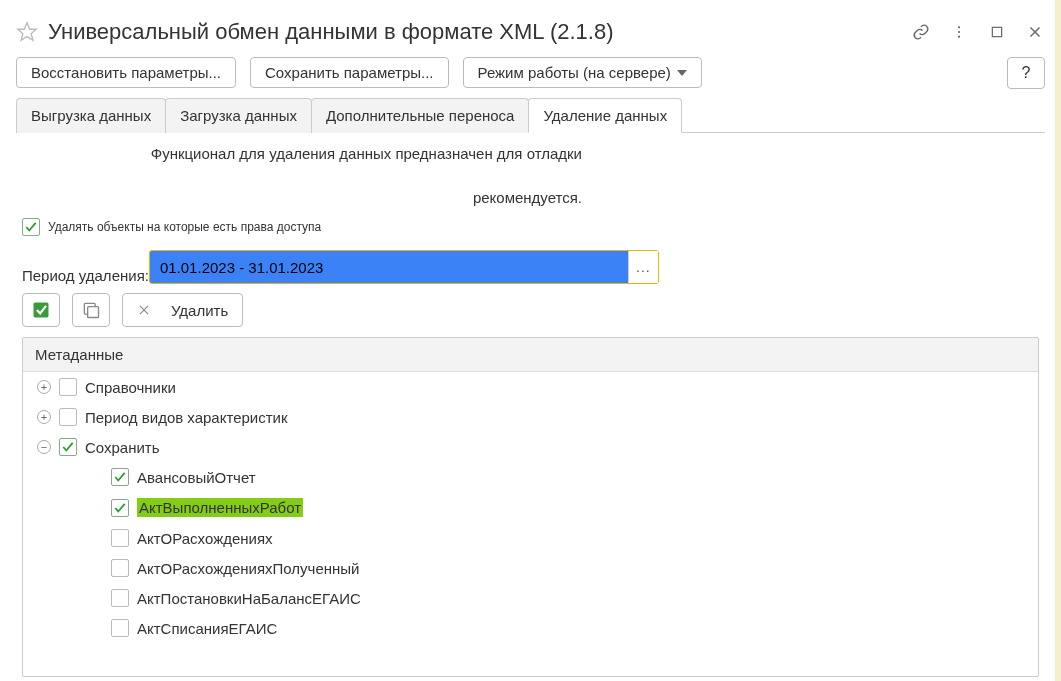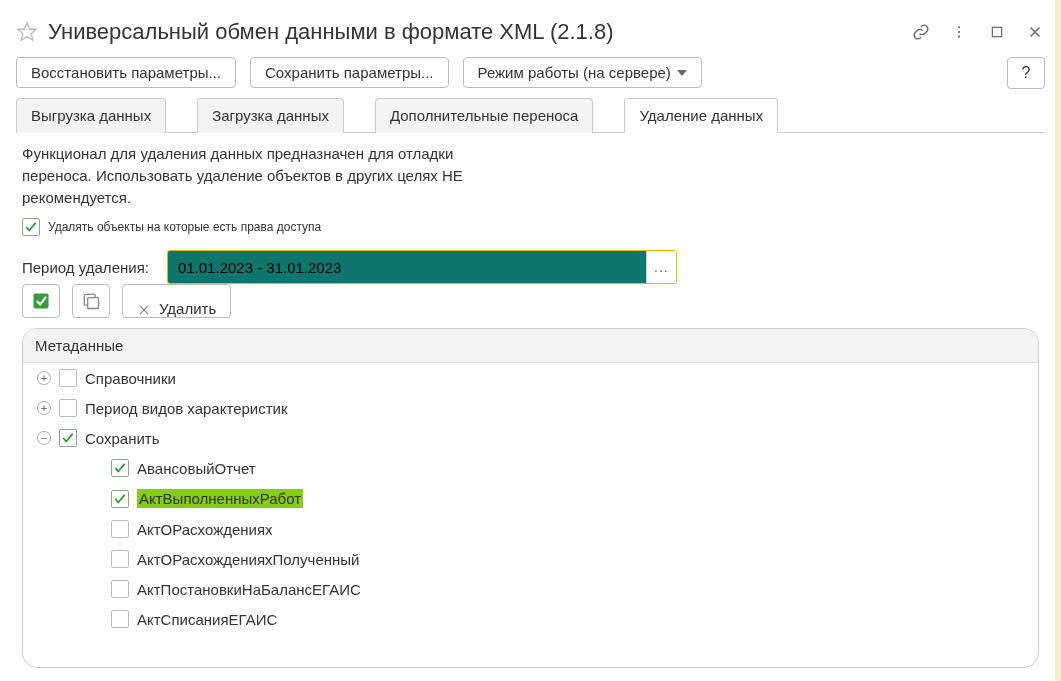--- a/index.html
+++ b/index.html
@@ -50,21 +50,20 @@
     display: inline-flex;
     align-items: center;
     gap: 6px;
   }
   .toolbar-spacer { flex:1; }
   .help-btn { width:38px; justify-content:center; font-size:16px; }
   .tabs {
     display:flex;
     margin: 0 16px;
     border-bottom:1px solid #ccc;
-    gap:32px;
   }
   .tab {
     padding: 8px 14px;
     border:1px solid #ccc;
     border-bottom:none;
     background:#f3f3f3;
     margin-right:-1px;
     font-size:15px;
     cursor:pointer;
     border-top-left-radius:4px;
@@ -78,20 +77,21 @@
     z-index:2;
   }
   .panel {
     padding: 10px 22px;
   }
   .desc {
     font-size:15px;
     line-height:1.45;
     max-width:560px;
     margin-bottom:10px;
+    text-align:right;
   }
   .checkbox-row {
     display:flex;
     align-items:center;
     gap:8px;
     margin: 6px 0 14px 0;
     font-size:12px;
   }
   .cb {
     width:18px; height:18px;
@@ -100,29 +100,29 @@
     display:inline-flex;
     align-items:center;
     justify-content:center;
     background:#fff;
   }
   .cb.unchecked { border-color:#bbb; }
   .cb.checked svg { display:block; }
   .cb svg { display:none; }
   .period-row {
     display:flex;
-    align-items:center;
-    gap:18px;
-    margin-bottom:0;
+    align-items:flex-end;
+    gap:0;
+    margin-bottom:9px;
   }
   .period-label { font-size:15px; }
   .period-field {
     display:flex;
     border:1px solid #e6b800;
-    background:#0f766e;
+    background:#3b82f6;
     width:510px;
     height:34px;
     border-radius:3px;
   }
   .period-input {
     flex:1;
     border:none;
     background:transparent;
     padding: 0 10px;
     font-size:15px;
@@ -155,28 +155,28 @@
     justify-content:center;
     cursor:pointer;
   }
   .delete-btn {
     border:1px solid #bbb;
     background:#fff;
     border-radius:4px;
     height:34px;
     padding:0 14px;
     display:flex;
-    align-items:flex-end;
-    gap:8px;
+    align-items:center;
+    gap:20px;
     cursor:pointer;
     font-size:15px;
   }
   .tree-wrap {
     border:1px solid #ccc;
-    border-radius:15px;
+    border-radius:2px;
     margin-top:4px;
     overflow:hidden;
     height:340px;
     position:relative;
   }
   .tree-header {
     background:#f3f3f3;
     padding:8px 12px;
     border-bottom:1px solid #ddd;
     font-size:15px;
@@ -270,21 +270,21 @@
 <div class="tabs">
   <div class="tab">Выгрузка данных</div>
   <div class="tab">Загрузка данных</div>
   <div class="tab">Дополнительные переноса</div>
   <div class="tab active">Удаление данных</div>
 </div>
 
 <div class="panel">
   <div class="desc">
     <span>Функционал для удаления данных предназначен для отладки</span><br>
-    <span>переноса. Использовать удаление объектов в других целях НЕ</span><br>
+    <br>
     <span>рекомендуется.</span>
   </div>
 
   <div class="checkbox-row">
     <span class="cb checked">
       <svg viewBox="0 0 24 24" width="14" height="14" stroke="#2a9b2a" stroke-width="3" fill="none">
           <polyline points="4,12 9,18 20,5"></polyline>
         </svg>
     </span>
     <span>Удалять объекты на которые есть права доступа</span>

